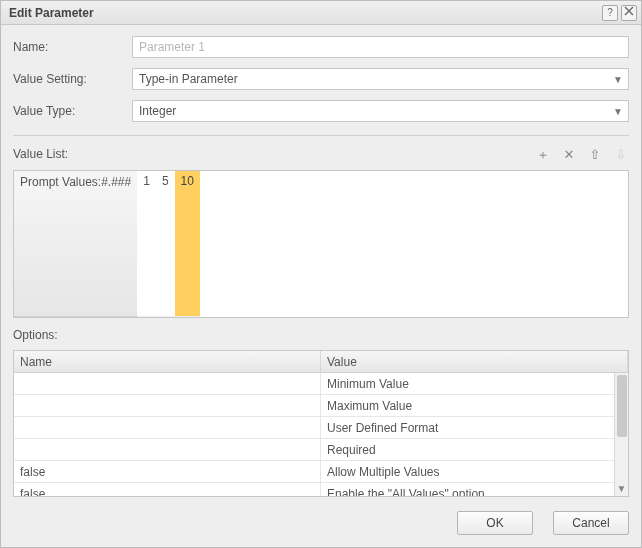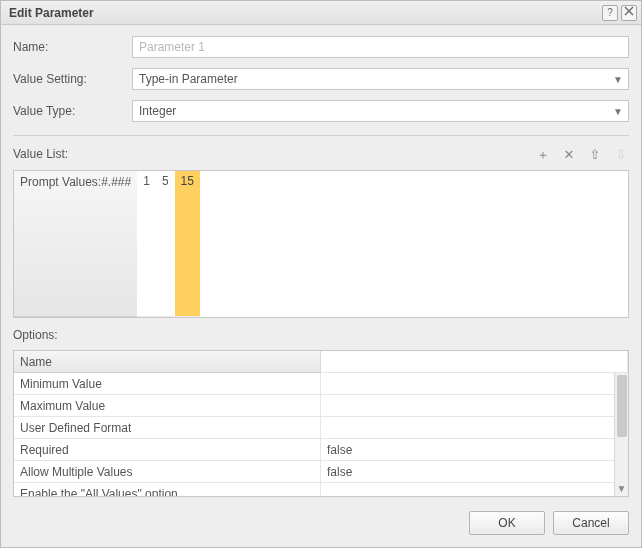--- a/index.html
+++ b/index.html
@@ -165,21 +165,21 @@
   }
   .sb-arrow {
     height: 16px;
     display: flex; align-items: center; justify-content: center;
     color: #888; font-size: 10px;
   }
   
   .footer {
     display: flex;
     justify-content: flex-end;
-    gap: 8px;
+    gap: 20px;
     padding-top: 6px;
   }
   .btn {
     min-width: 76px;
     height: 24px;
     border: 1px solid #b5b5b5;
     background: linear-gradient(#fdfdfd,#eaeaea);
     color: #444;
     font: inherit;
     border-radius: 2px;
@@ -233,28 +233,29 @@
       <span class="tool-btn">✕</span>
       <span class="tool-btn">⇧</span>
       <span class="tool-btn disabled">⇩</span>
     </div>
   </div>
 
   <div class="value-list-box">
     <div class="vl-head">Prompt Values:#.###</div>
     <div class="vl-row">1</div>
     <div class="vl-row">5</div>
-    <div class="vl-row selected">15</div>
+    <div class="vl-row selected">10</div>
     <div class="vl-fill"></div>
   </div>
 
   <span class="options-label">Options:</span>
 
   <div class="options-box">
     <div class="oh">Name</div>
+    <div class="oh" style="padding-right:16px">Value</div>
 
     <div class="oc"></div>
 
     <div class="oc">Minimum Value</div>
     <div class="oc"></div>
 
     <div class="oc">Maximum Value</div>
     <div class="oc"></div>
 
     <div class="oc">User Defined Format</div>

